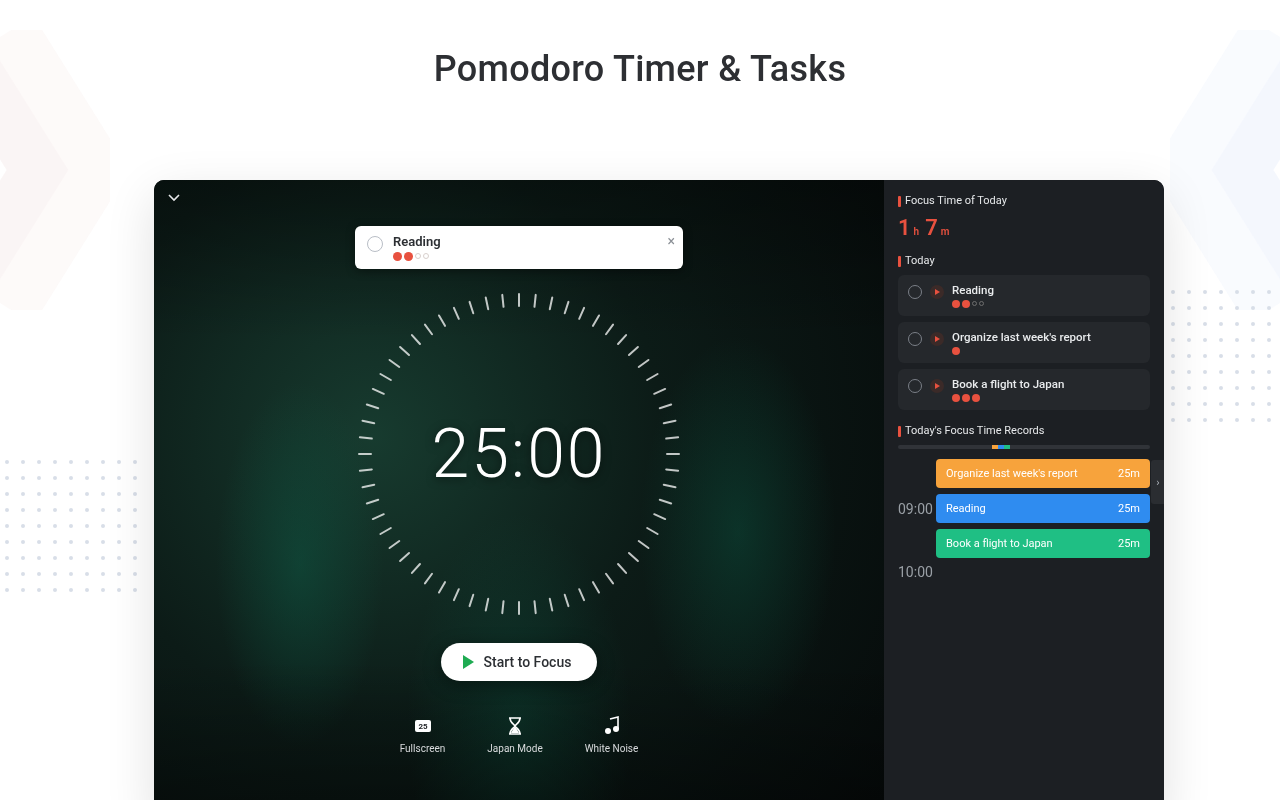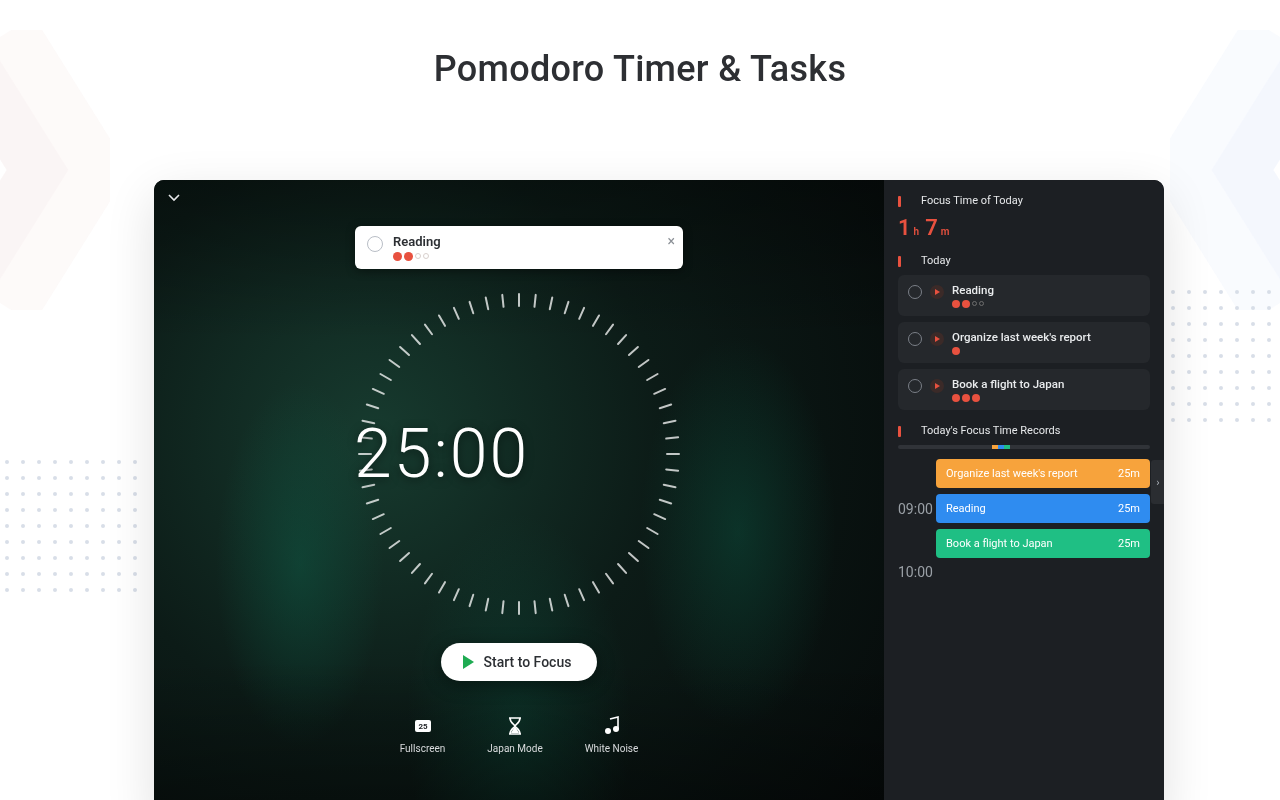--- a/index.html
+++ b/index.html
@@ -37,36 +37,36 @@
 .task-pill{position:relative;margin-top:46px;width:328px;background:#fff;border-radius:6px;padding:8px 34px 8px 12px;display:flex;align-items:flex-start;box-shadow:0 2px 10px rgba(0,0,0,.4);}
 .task-pill .circle{width:16px;height:16px;border:1.5px solid #b9bec6;border-radius:50%;margin-top:2px;flex:none;}
 .task-pill .txt{margin-left:10px;}
 .task-pill .ttl{font-size:13px;font-weight:600;color:#2c2f33;}
 .pomos{display:flex;gap:2px;margin-top:3px;}
 .pomo{width:9px;height:9px;border-radius:50%;}
 .pomo.full{background:#e8513f;}
 .pomo.empty{border:1.5px solid #d8d0cd;background:#fff;width:6px;height:6px;margin-top:1px;}
 .task-pill .close{position:absolute;right:8px;top:8px;color:#8b9096;font-size:14px;line-height:1;}
 
-.dial-wrap{position:relative;margin-top:20px;width:330px;height:330px;display:flex;align-items:center;}
+.dial-wrap{position:relative;margin-top:20px;width:330px;height:330px;display:flex;align-items:center;justify-content:center;}
 .dial{position:absolute;inset:0;}
 .time{position:relative;color:#fff;font-size:68px;font-weight:300;letter-spacing:2px;text-shadow:0 2px 10px rgba(0,0,0,.5);}
 
 .start-btn{position:relative;margin-top:24px;background:#fff;border-radius:999px;padding:11px 26px 11px 22px;display:flex;align-items:center;gap:10px;box-shadow:0 4px 18px rgba(0,0,0,.45);}
 .start-btn .play{width:0;height:0;border-left:11px solid #1fab52;border-top:7px solid transparent;border-bottom:7px solid transparent;}
 .start-btn span{font-size:14px;font-weight:500;color:#2c2f33;}
 
 .toolbar{position:relative;margin-top:34px;display:flex;gap:42px;}
 .tool{display:flex;flex-direction:column;align-items:center;gap:6px;color:#e6e8ea;}
 .tool .ic{width:22px;height:22px;display:flex;align-items:center;justify-content:center;}
 .tool .lbl{font-size:10px;color:#d9dbdd;}
 
 .sidebar{width:280px;background:#1c1f23;padding:14px 14px 10px 14px;display:flex;flex-direction:column;gap:14px;overflow:hidden;position:relative;}
 .sidebar .expand{position:absolute;right:-1px;top:280px;width:14px;height:44px;background:#2a2d31;border-radius:3px 0 0 3px;display:flex;align-items:center;justify-content:center;color:#aab0b8;font-size:11px;}
-.sec-title{display:flex;align-items:flex-end;gap:20px;font-size:11px;color:#e6e8ea;margin-bottom:8px;}
+.sec-title{display:flex;align-items:flex-end;gap:4px;font-size:11px;color:#e6e8ea;margin-bottom:8px;}
 .sec-title .bar{width:3px;height:11px;background:#e8513f;border-radius:1px;}
 .focus-time{display:flex;align-items:baseline;gap:2px;color:#e8513f;font-weight:600;margin-top:2px;}
 .focus-time .n{font-size:22px;}
 .focus-time .u{font-size:10px;margin:0 4px 0 1px;}
 .task-list{display:flex;flex-direction:column;gap:6px;}
 .task{background:#25282c;border-radius:6px;padding:8px 10px;display:flex;align-items:flex-start;gap:8px;}
 .task .chk{width:14px;height:14px;border:1.5px solid #7a7f87;border-radius:50%;margin-top:2px;flex:none;}
 .task .play-mini{width:14px;height:14px;border-radius:50%;background:#3b2a28;display:flex;align-items:center;justify-content:center;margin-top:2px;flex:none;}
 .task .play-mini::after{content:"";width:0;height:0;border-left:5px solid #e8513f;border-top:3px solid transparent;border-bottom:3px solid transparent;margin-left:1px;}
 .task .body{flex:1;}

